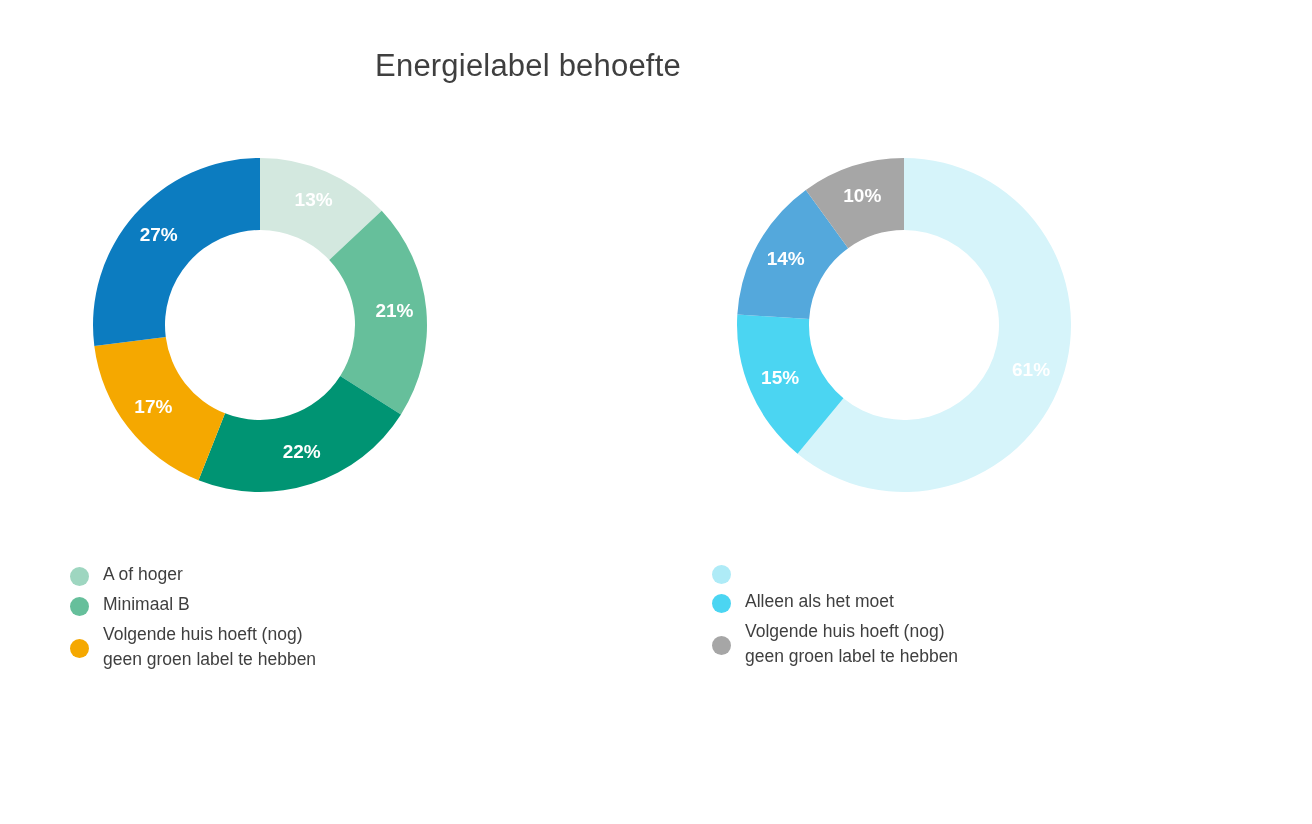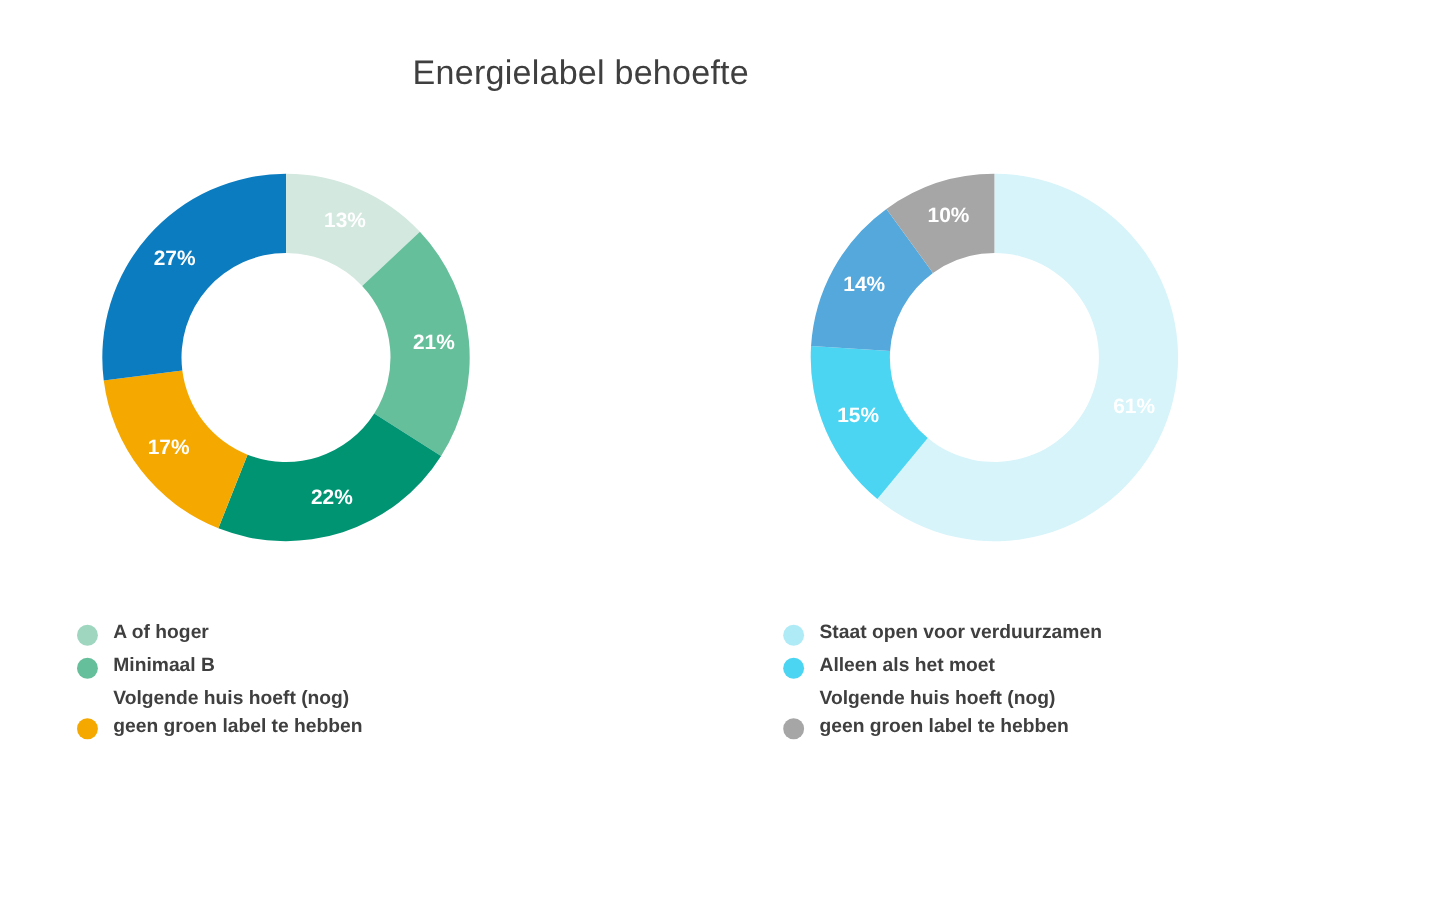--- a/index.html
+++ b/index.html
@@ -61,23 +61,22 @@
   .legend {
     position: absolute;
     top: 412px;
     left: 0;
   }
   .panel.left .legend  { left: 6px; }
   .panel.right .legend { left: 0px; }
 
   .legend-item {
     display: flex;
-    align-items: flex-end;
+    align-items: center;
     margin-bottom: 5px;
-    font-weight: bold;
   }
   .legend-swatch {
     width: 19px;
     height: 19px;
     border-radius: 50%;
     flex: 0 0 19px;
     margin-top: 3px;
   }
   .legend-label {
     margin-left: 14px;
@@ -141,21 +140,20 @@
           <text class="slice-label" x="297.0189038088204" y="220.72961923311433" fill="#ffffff">61%</text>
           <text class="slice-label" x="46.10312553266252" y="228.61496523569534" fill="#ffffff">15%</text>
           <text class="slice-label" x="51.69859819407843" y="109.96325399626842" fill="#ffffff">14%</text>
           <text class="slice-label" x="128.28270575938208" y="46.60737030015429" fill="#ffffff">10%</text>
         </g>
     </svg>
   </div>
   <div class="legend" id="legend-right">
       <div class="legend-item">
         <span class="legend-swatch" style="background: rgb(174, 235, 247);"></span>
-        <span class="legend-label">Staat open voor verduurzamen</span>
       </div>
       <div class="legend-item">
         <span class="legend-swatch" style="background: rgb(75, 213, 242);"></span>
         <span class="legend-label">Alleen als het moet</span>
       </div>
       <div class="legend-item">
         <span class="legend-swatch" style="background: rgb(166, 166, 166);"></span>
         <span class="legend-label">Volgende huis hoeft (nog)
 geen groen label te hebben</span>
       </div>

